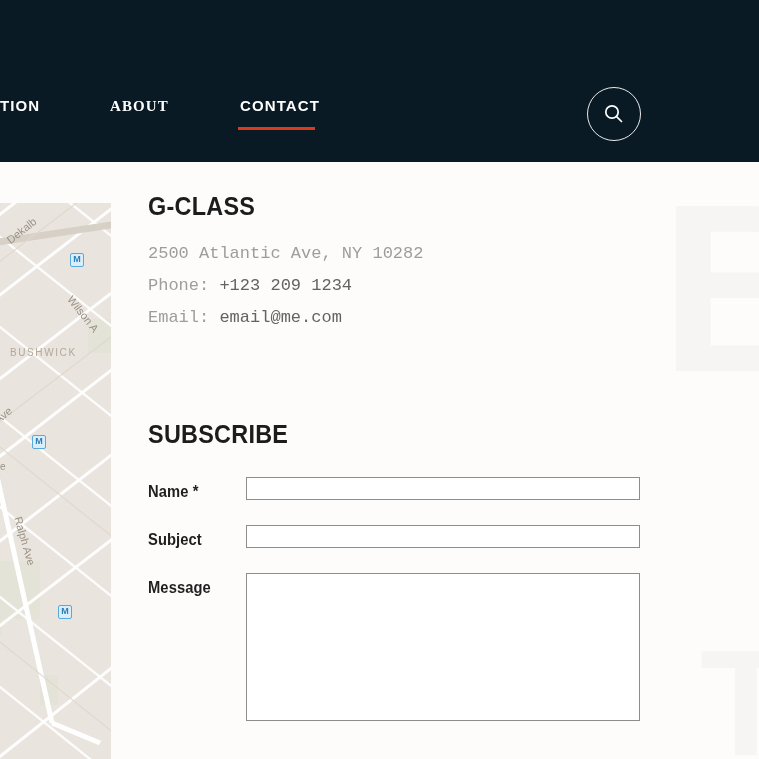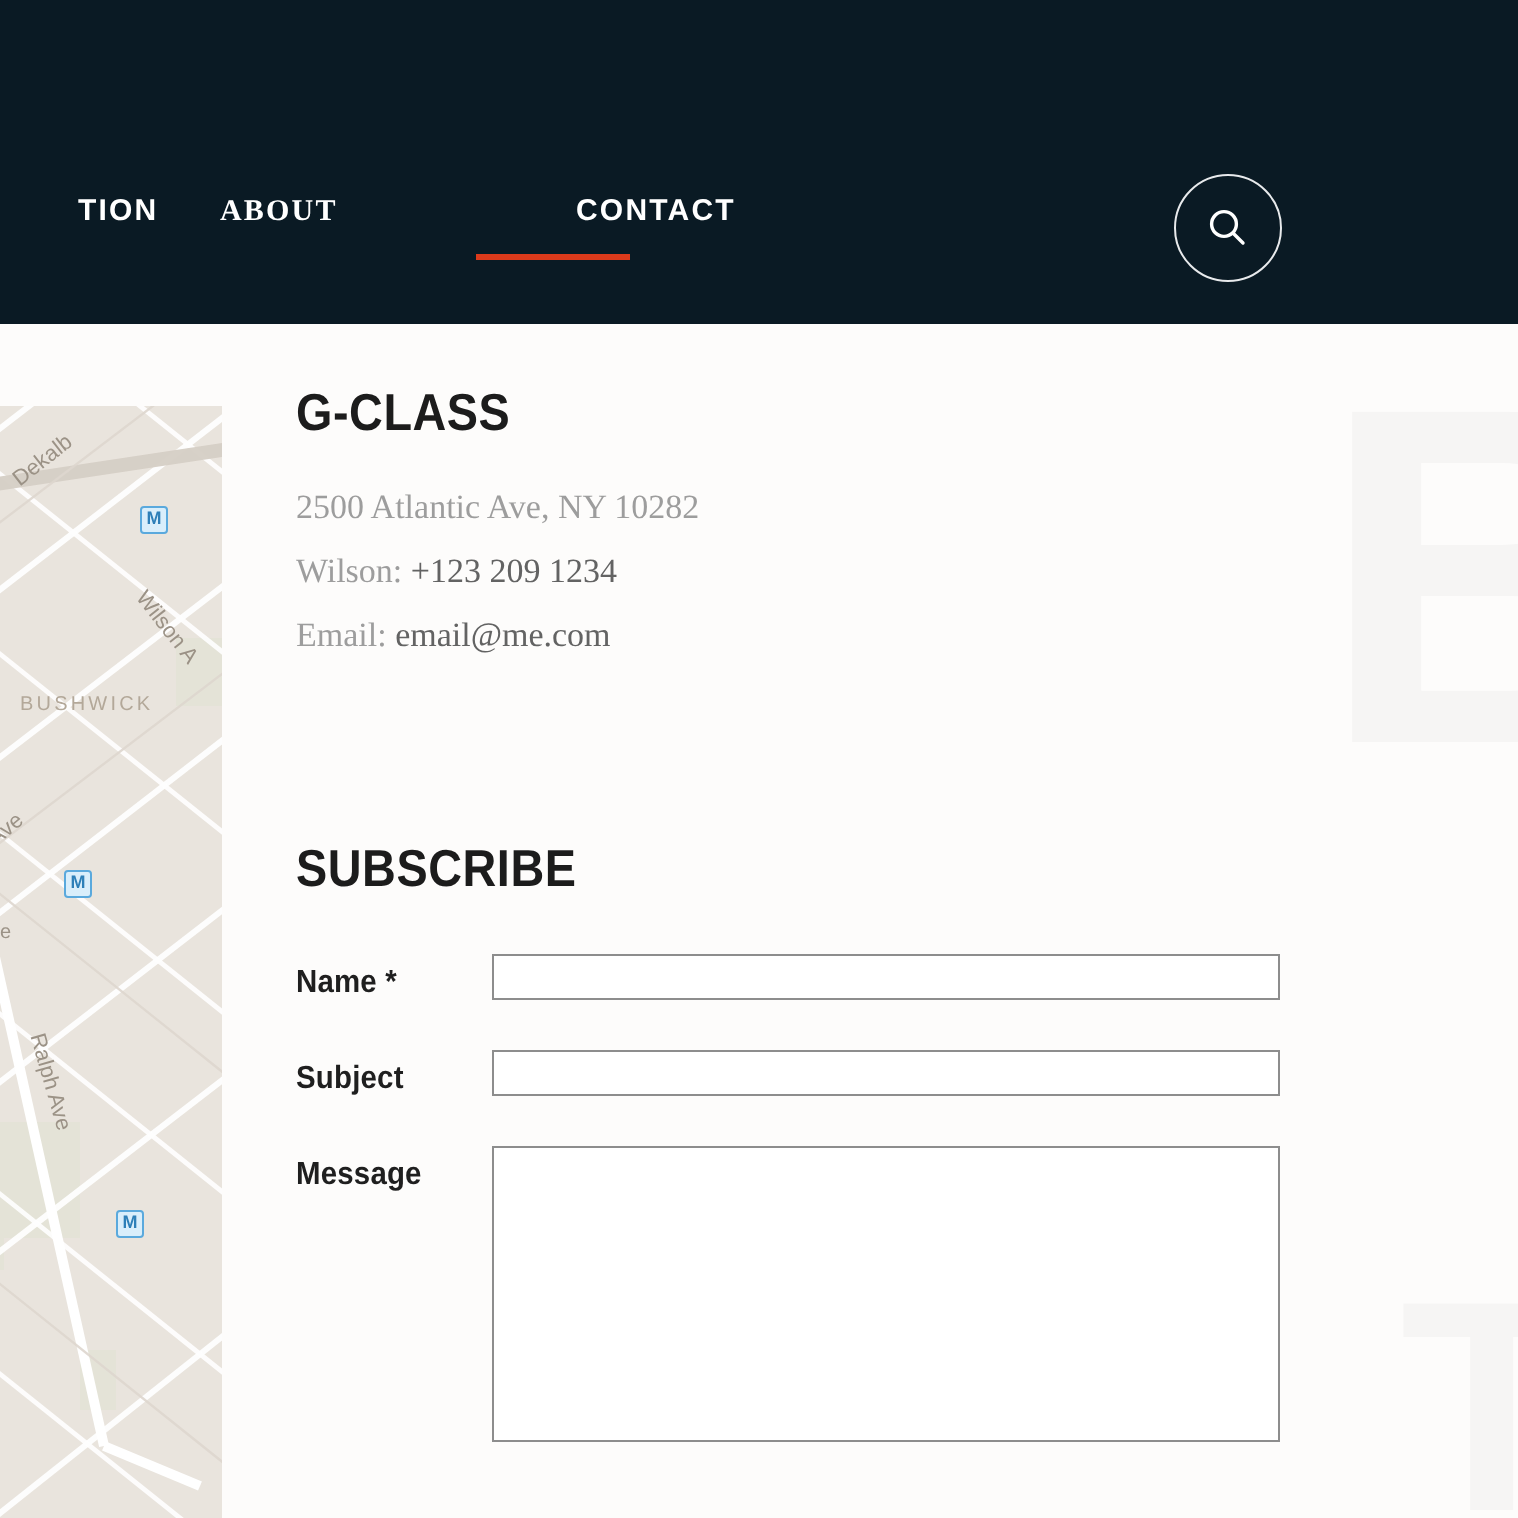--- a/index.html
+++ b/index.html
@@ -71,21 +71,21 @@
   #content { position:absolute; left:148px; top:190px; width:520px; }
 
   .section-title {
     font-family:"Liberation Sans", sans-serif;
     font-weight:700; font-size:26px; letter-spacing:0.3px;
     color:#1c1c1c; line-height:32px;
     transform:scaleX(0.90); transform-origin:left center;
   }
 
   .info-line {
-    font-family:Liberation Serif, serif;
+    font-family:Liberation Mono, monospace;
     font-size:17px; line-height:32px; color:#9d9d9d;
     white-space:nowrap;
   }
   .info-line .val { color:#636363; }
 
   #addr-block { margin-top:16px; }
 
   #subscribe-title { margin-top:84px; }
 
   #form { margin-top:27px; }
@@ -113,23 +113,23 @@
 
 <div id="page">
 
   <div id="watermarks">
       <div class="watermark" style="left: 660px; top: 168px; font-size: 240px;">B</div>
       <div class="watermark" style="left: 700px; top: 628px; font-size: 150px;">T</div>
     </div>
 
   <div id="header">
     <div id="nav">
-        <div class="nav-item" style="left: 0px; padding-left: 39px;"><span>TION</span></div>
+        <div class="nav-item" style="left: 0px;"><span>TION</span></div>
         <div class="nav-item" style="left: 110px; font-family: Liberation Serif, serif;"><span>ABOUT</span></div>
-        <div class="nav-item active" style="left: 240px; margin-left: 48px;"><span>CONTACT</span></div>
+        <div class="nav-item active" style="left: 240px;"><span>CONTACT</span></div>
       </div>
 
     <div id="search-btn">
       <svg width="24" height="24" viewBox="0 0 24 24">
         <circle cx="10" cy="10" r="6.2" fill="none" stroke="#ffffff" stroke-width="1.7"></circle>
         <line x1="14.6" y1="14.6" x2="19.5" y2="19.5" stroke="#ffffff" stroke-width="1.7" stroke-linecap="round"></line>
       </svg>
     </div>
   <div class="nav-underline" style="left: 238px; top: 127px; width: 77px; background: rgb(220, 58, 27);"></div>
     </div>
@@ -217,21 +217,21 @@
 
   <div id="content">
 
     <h1 class="section-title">G-CLASS</h1>
 
     <div id="addr-block">
       <div class="info-line">
         <span>2500 Atlantic Ave, NY 10282</span>
       </div>
       <div class="info-line">
-        <span>Wilson:</span>
+        <span>Phone:</span>
         <span class="val">+123 209 1234</span>
       </div>
       <div class="info-line">
         <span>Email:</span>
         <span class="val">email@me.com</span>
       </div>
     </div>
 
     <h2 id="subscribe-title" class="section-title">SUBSCRIBE</h2>
 

